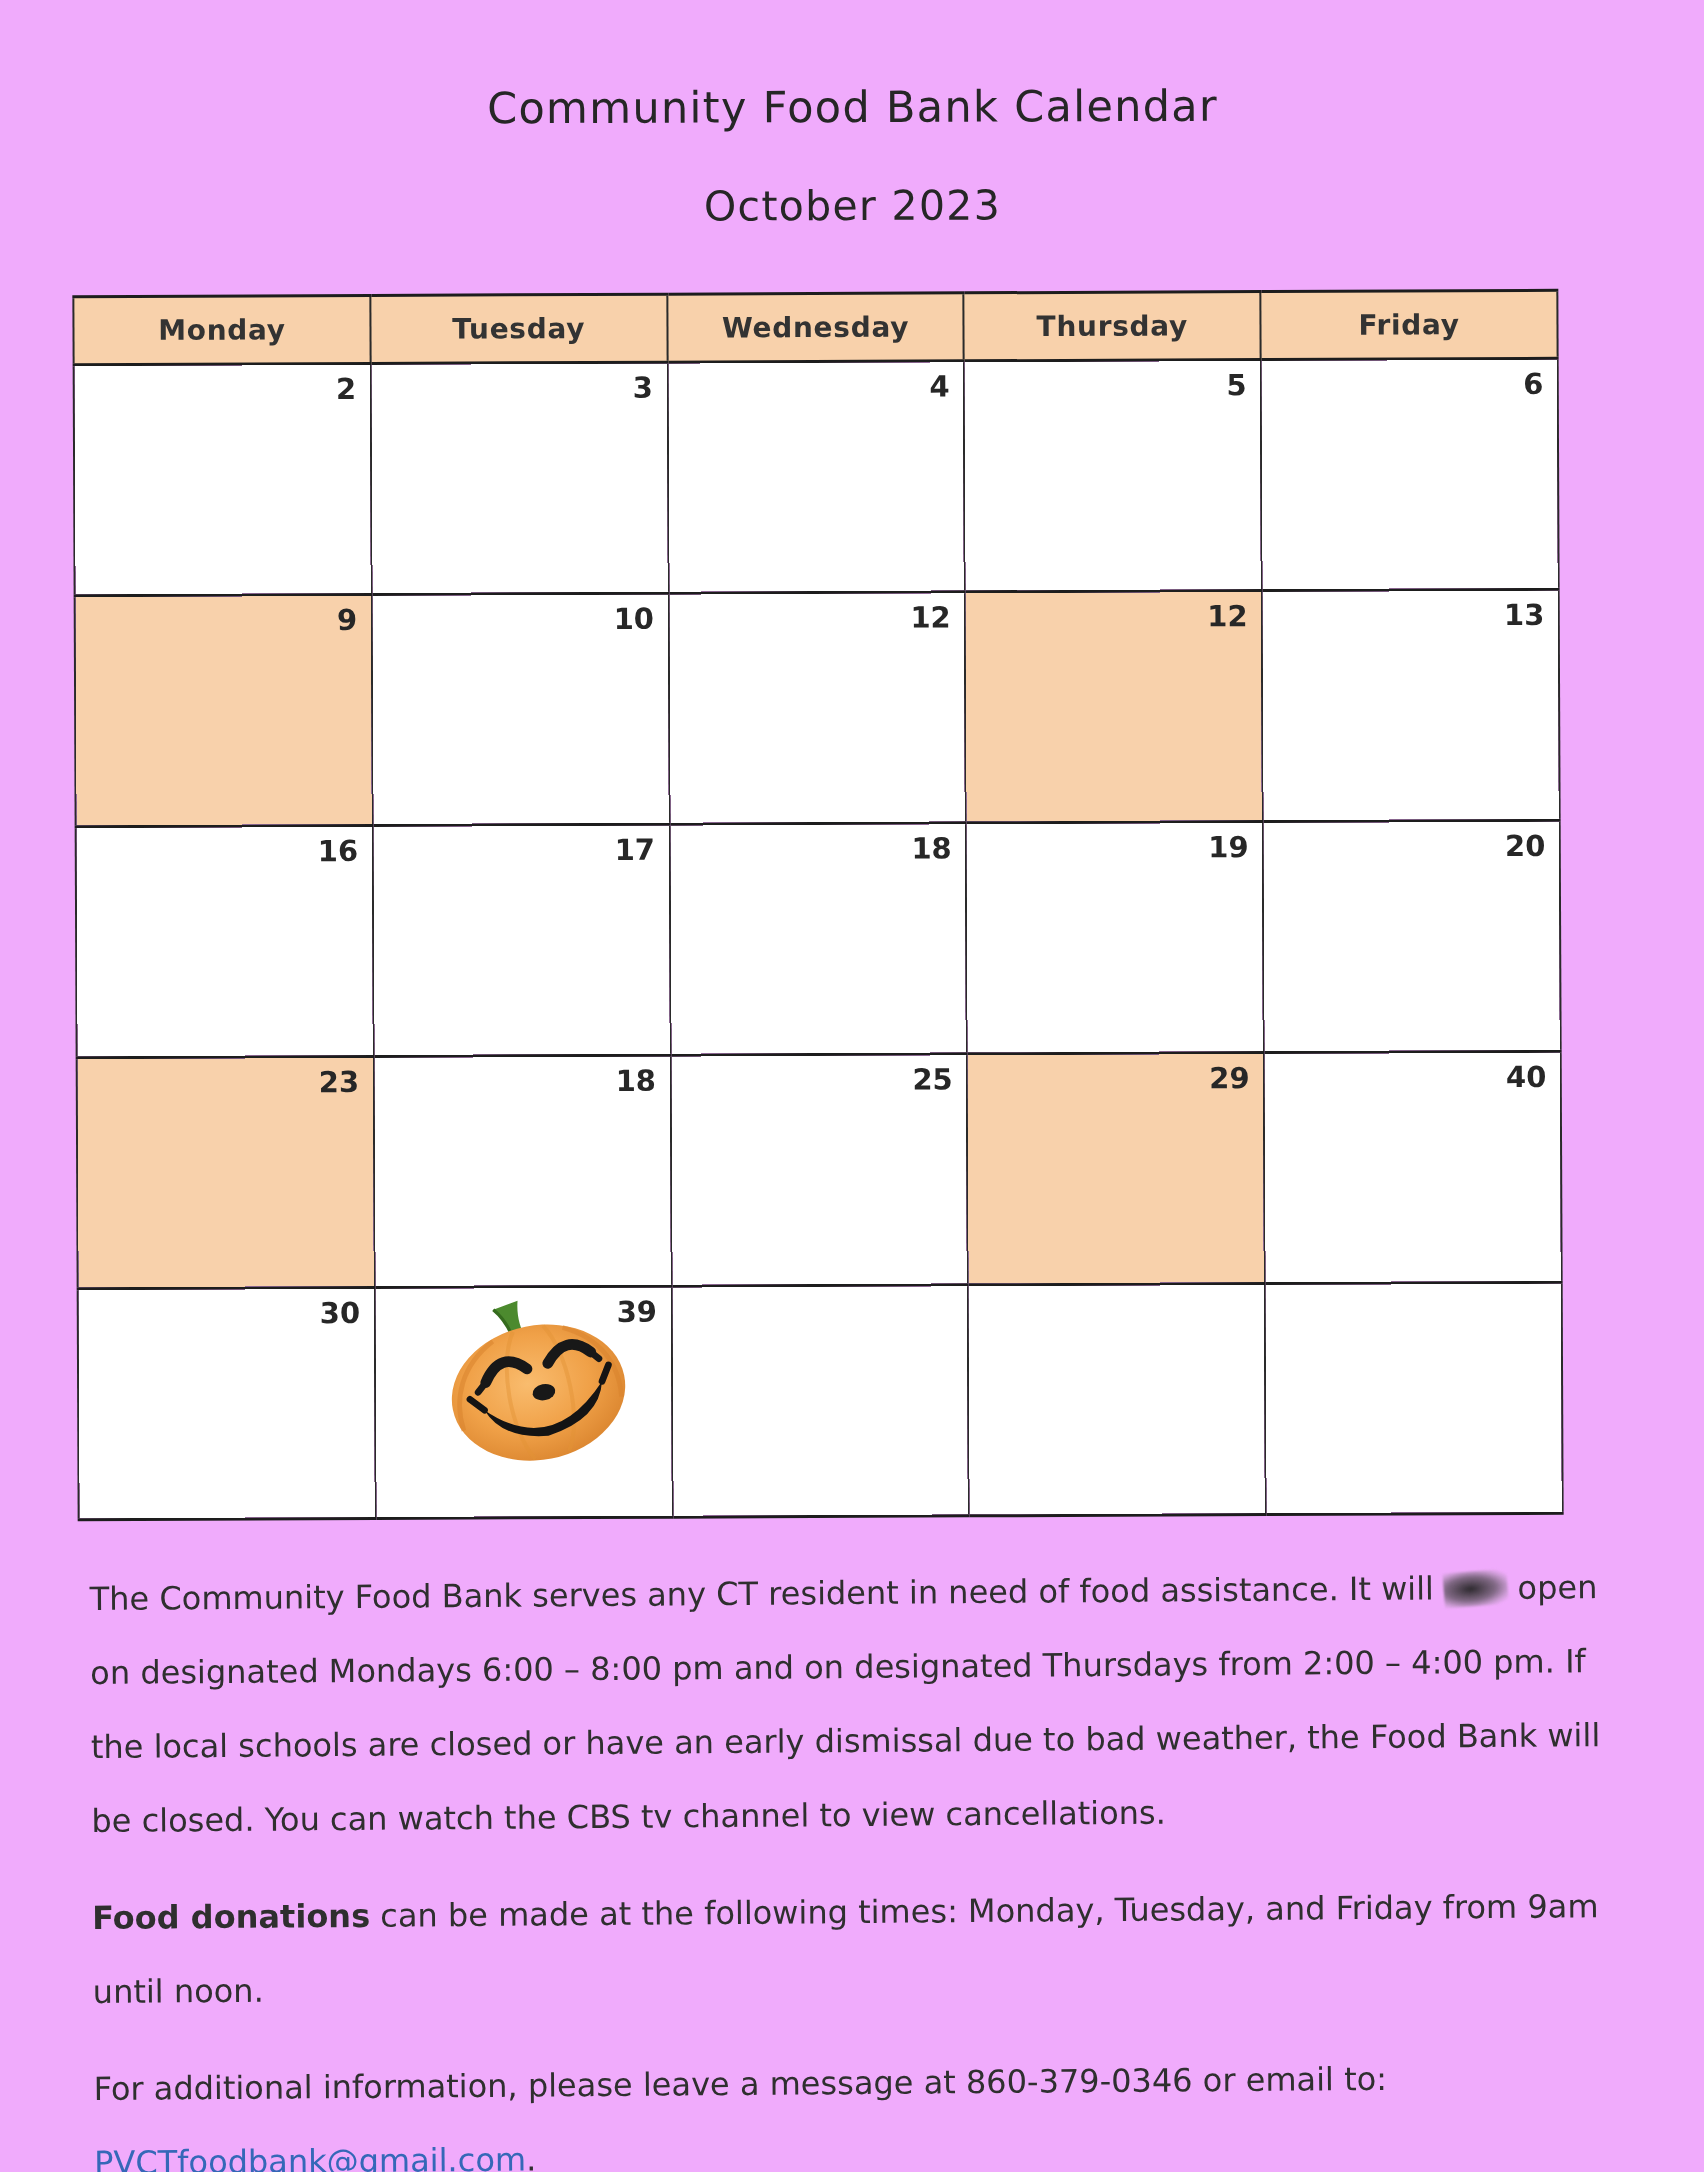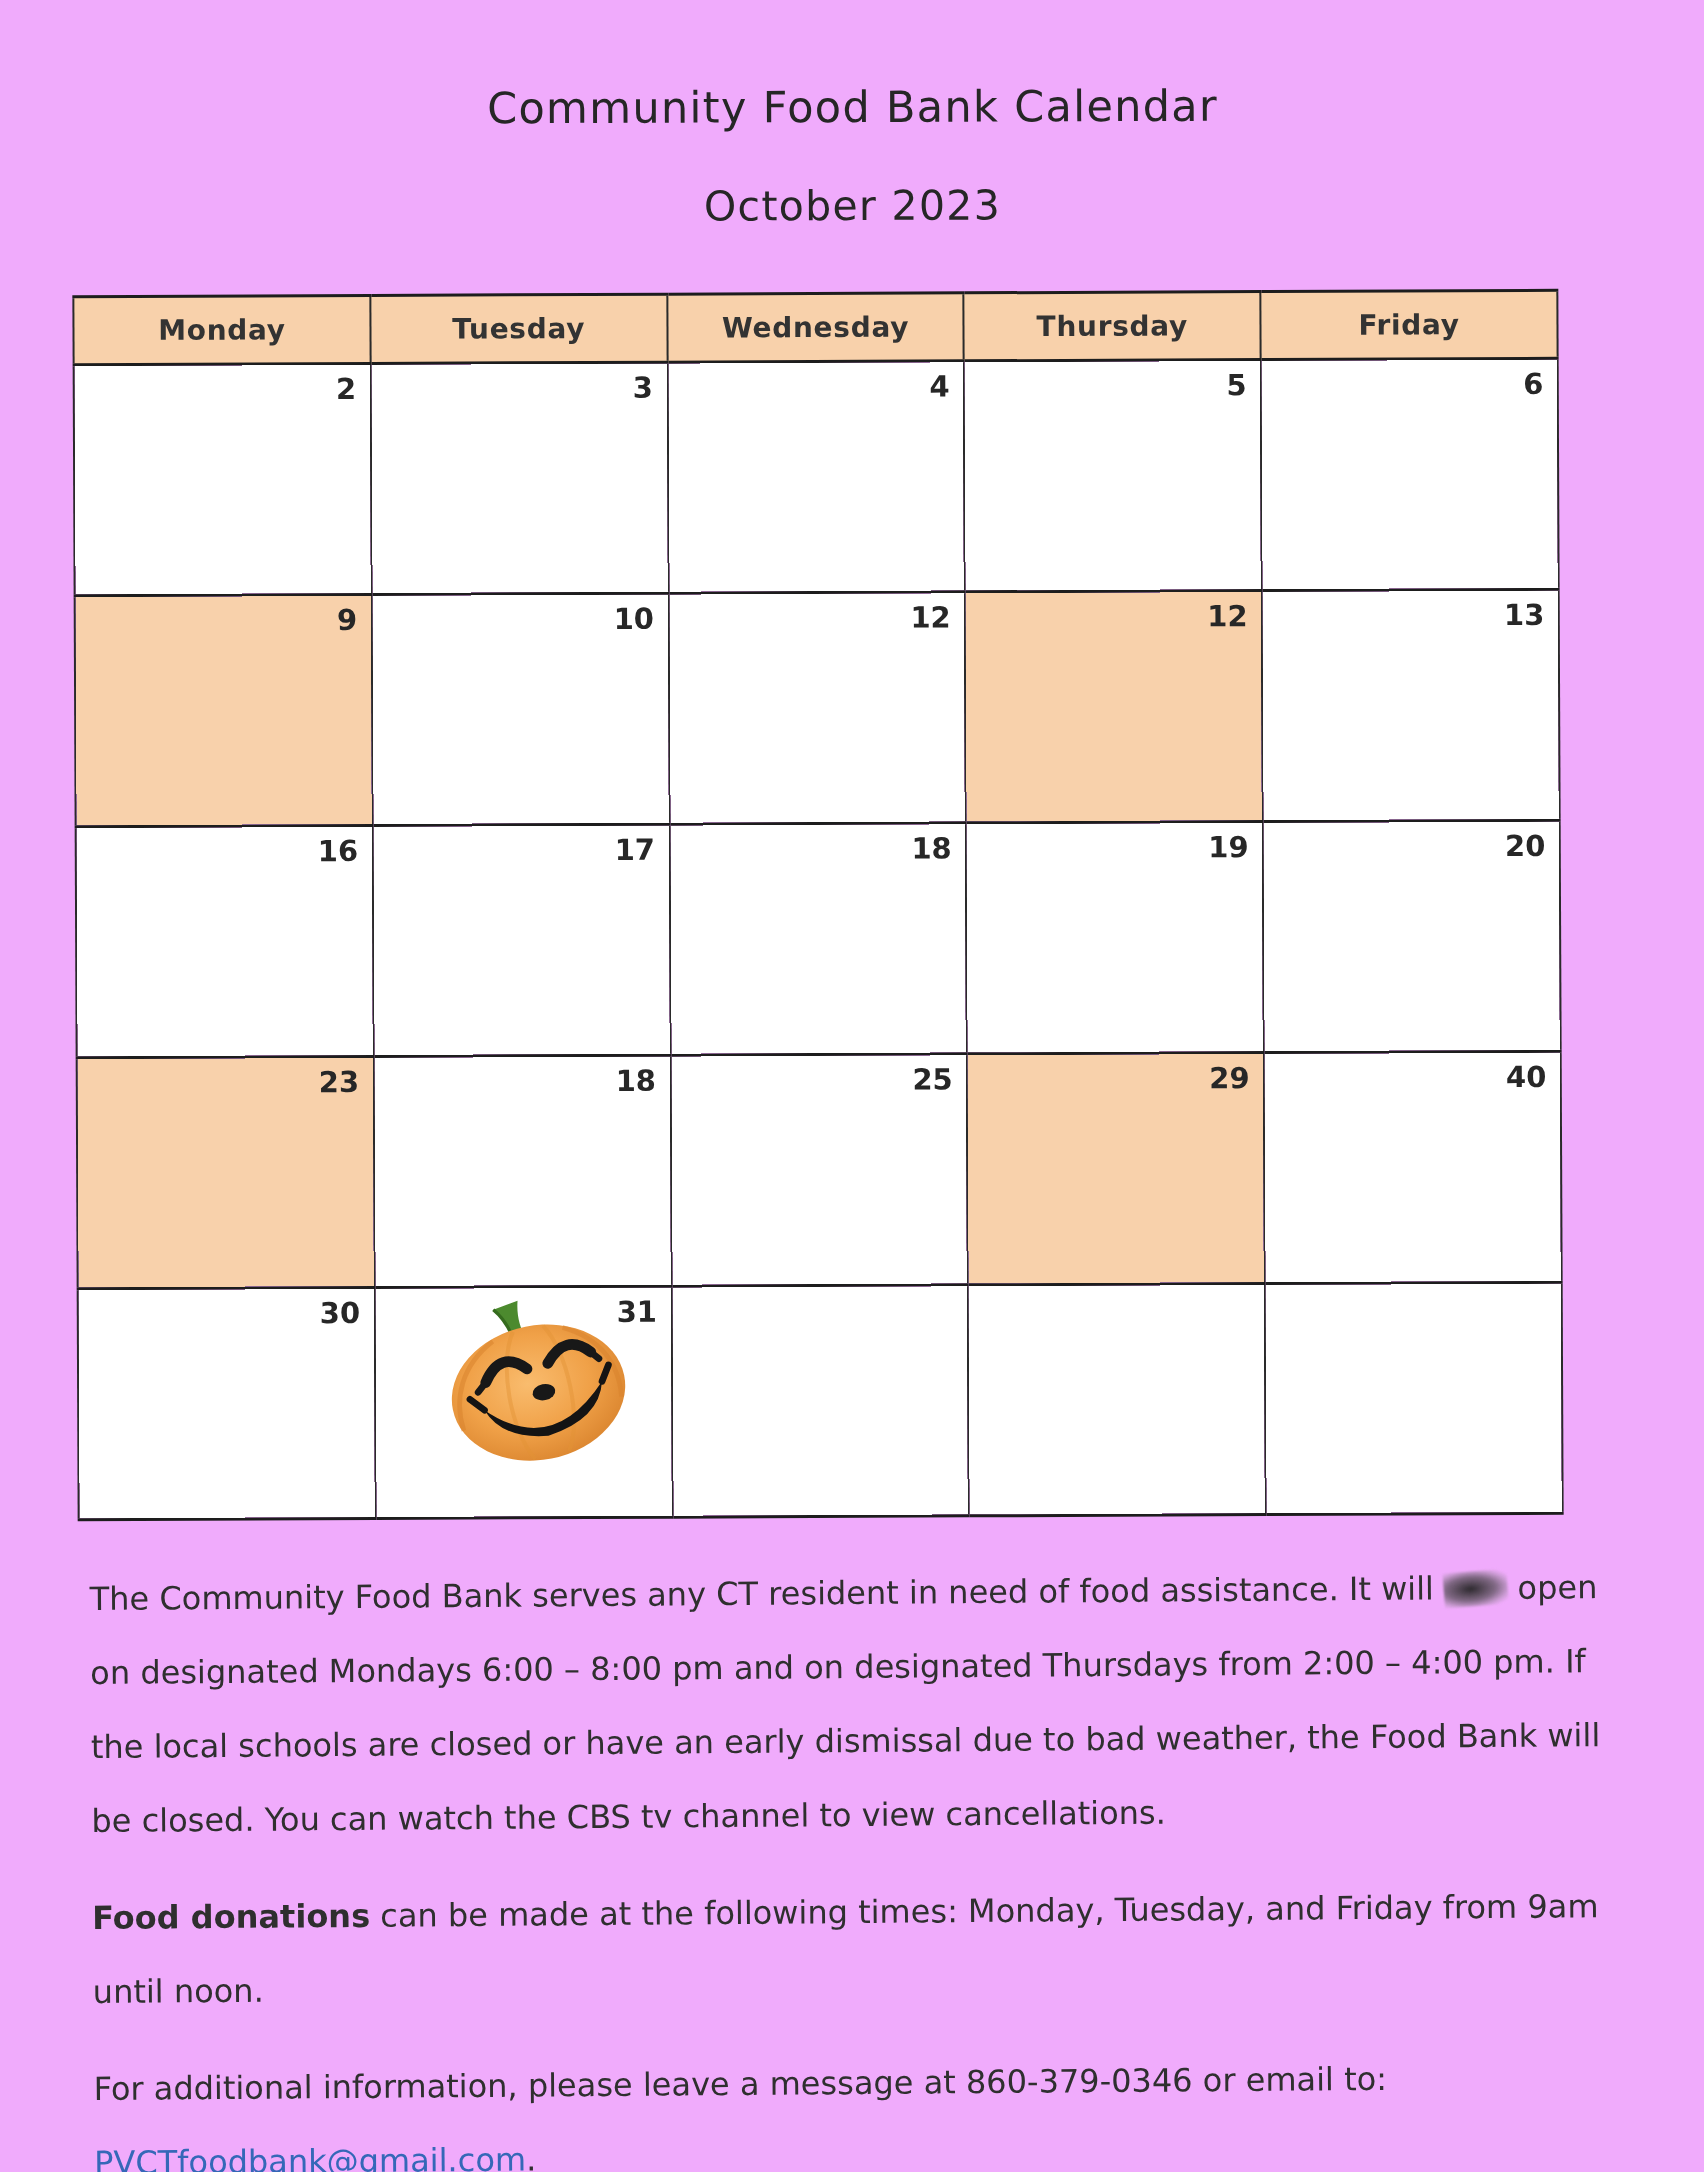--- a/index.html
+++ b/index.html
@@ -150,21 +150,21 @@
           </td>
         <td>
             <span class="date">40</span>
           </td>
       </tr>
       <tr class="week-row">
         <td>
             <span class="date">30</span>
           </td>
         <td>
-          <span class="date">31</span>
+          <span class="date">39</span>
           <svg class="pumpkin" viewBox="0 0 340 250" aria-hidden="true">
             <defs>
               <radialGradient id="pumpGrad" cx="45%" cy="42%" r="65%">
                 <stop offset="0%" stop-color="#f9bc6e"></stop>
                 <stop offset="55%" stop-color="#f0a148"></stop>
                 <stop offset="100%" stop-color="#d8822c"></stop>
               </radialGradient>
             </defs>
             <g transform="rotate(-11 170 135)">
               <path d="M150 62 C146 36 138 20 128 8 L166 2 C160 24 162 42 167 60 Z" fill="#4c8a2e"></path>

